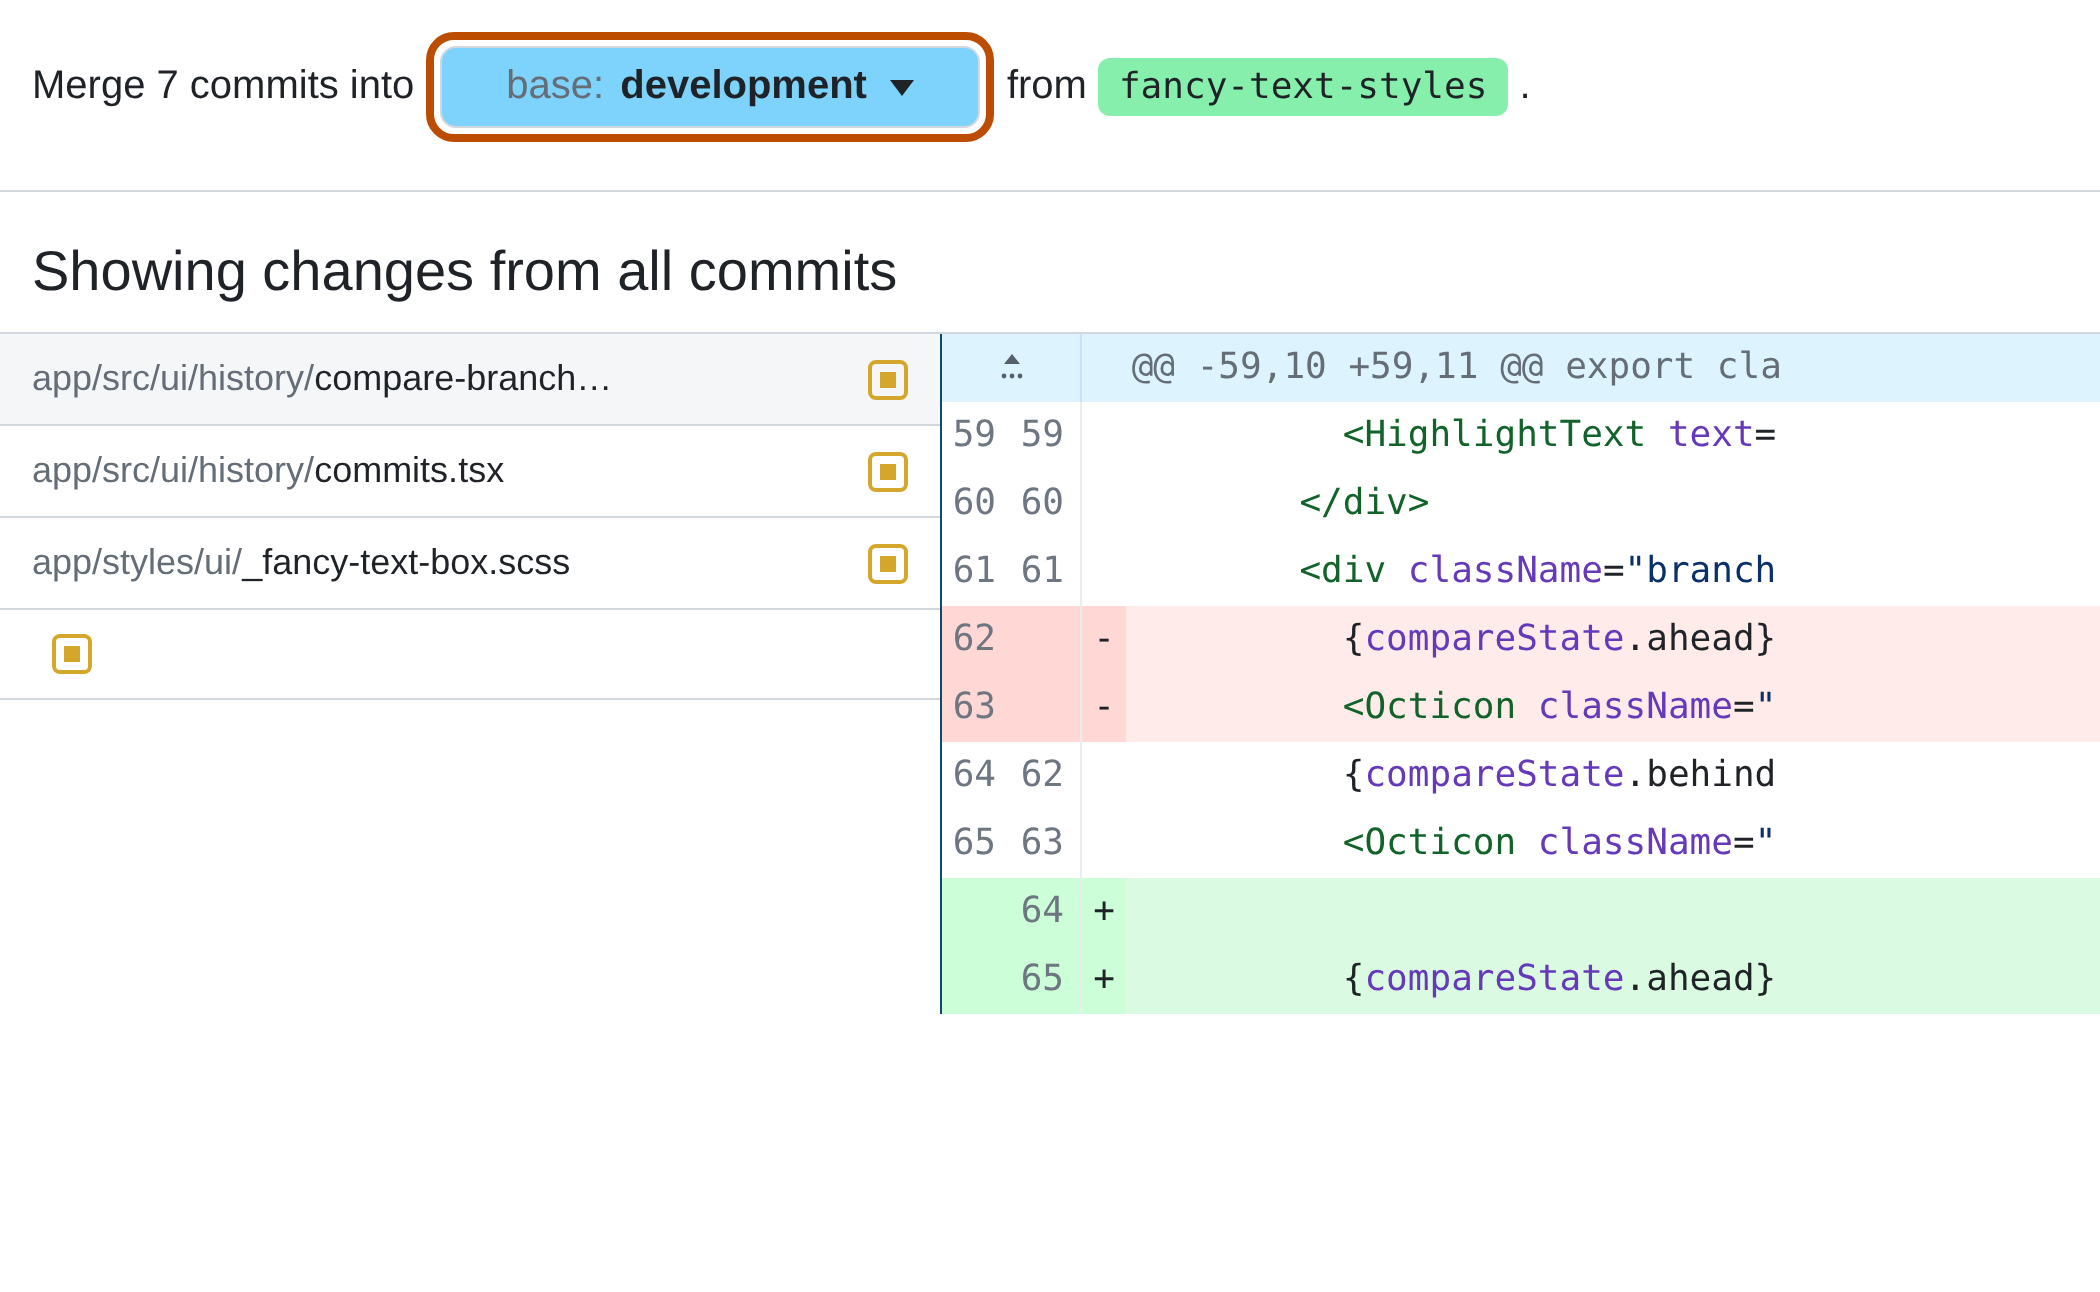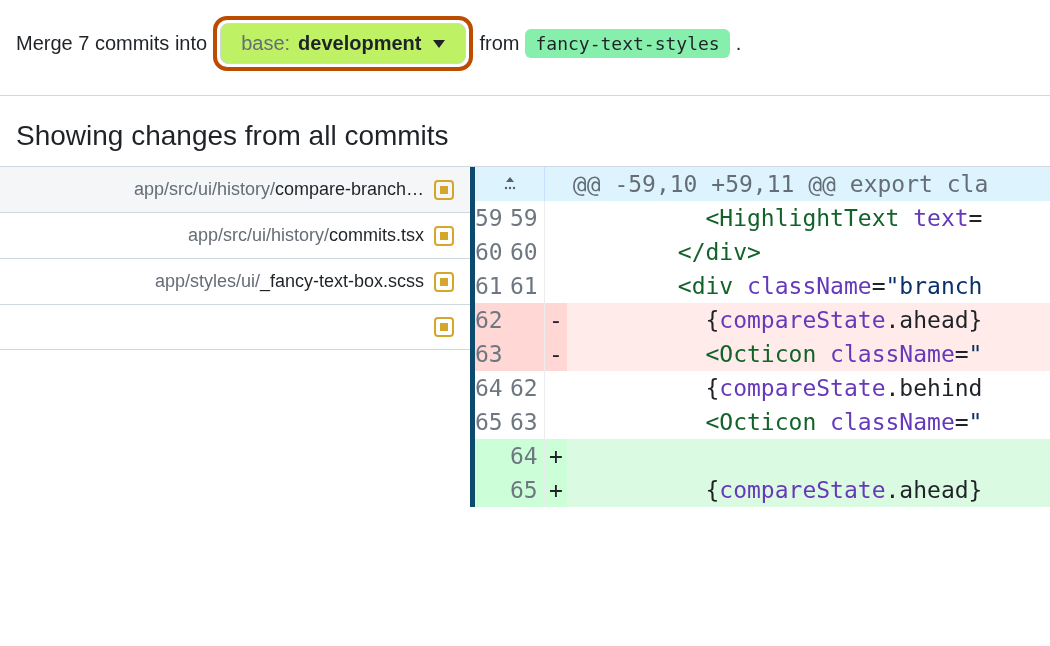--- a/index.html
+++ b/index.html
@@ -24,24 +24,24 @@
     align-items: center;
     flex-wrap: wrap;
     gap: 6px;
     font-size: 20px;
     color: #1f2328;
   }
   .base-button {
     display: inline-flex;
     align-items: center;
     gap: 8px;
-    background: #bef264;
+    background: #7dd3fc;
     border: 1px solid #d0d7de;
     border-radius: 8px;
-    padding: 8px 20px;
+    padding: 8px 32px;
     font-size: 20px;
     cursor: pointer;
     position: relative;
   }
   .base-button .base-prefix { color: #656d76; }
   .base-button .base-value { font-weight: 600; color:#1f2328; }
   .highlight-ring {
     border: 4px solid #bc4c00;
     border-radius: 14px;
     padding: 3px;
@@ -80,21 +80,21 @@
     display: flex;
     border-top: 1px solid #d0d7de;
   }
   .file-list {
     width: 470px;
     flex-shrink: 0;
   }
   .file-item {
     display: flex;
     align-items: center;
-    justify-content: flex-end;
+    justify-content: space-between;
     padding: 12px 16px;
     border-bottom: 1px solid #d0d7de;
     cursor: pointer;
     font-size: 18px;
   }
   .file-item.selected { background: #f4f6f8; }
   .file-path { color: #656d76; white-space: nowrap; overflow: hidden; text-overflow: ellipsis; }
   .file-path .file-name { color: #1f2328; }
   .mod-badge {
     width: 20px; height: 20px;
@@ -104,23 +104,23 @@
     flex-shrink: 0;
     margin-left: 10px;
   }
   .mod-dot {
     width: 8px; height: 8px;
     background: #d4a72c;
   }
 
   .diff-pane {
     flex: 1;
-    border-left: 5px solid #0c4a6e;
+    border-left: 1px solid #0c4a6e;
     font-family: ui-monospace, SFMono-Regular, Menlo, monospace;
-    font-size: 23px;
+    font-size: 18px;
     overflow: hidden;
   }
   .diff-row {
     display: flex;
     align-items: stretch;
     min-height: 34px;
     line-height: 34px;
     white-space: pre;
   }
   .lnum {

